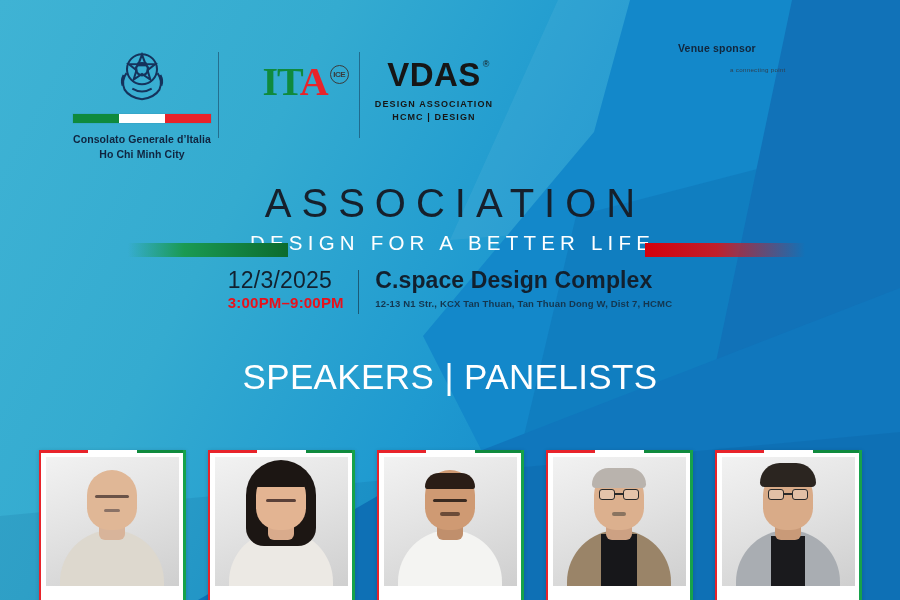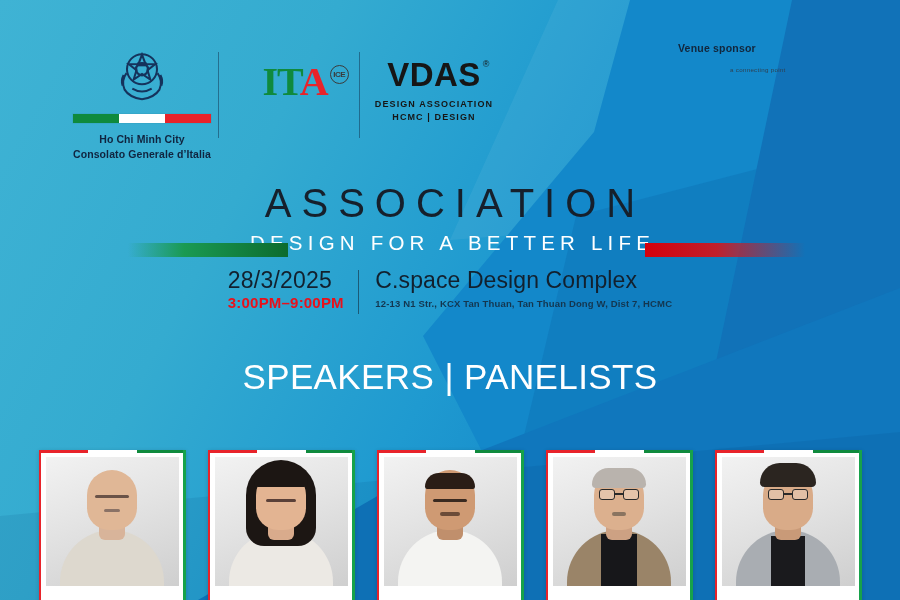--- a/index.html
+++ b/index.html
@@ -110,21 +110,21 @@
 
   
   #meta { position:absolute; top:268px; left:0; right:0; display:flex;
           justify-content:center; align-items:flex-start; }
   #meta .left { text-align:left; padding-right:14px; }
   .dt { font-size:23px; font-weight:400; color:#12202e; line-height:1.05; letter-spacing:.2px; }
   .tm { font-size:15px; font-weight:700; color:#e8111b; line-height:1.2; margin-top:2px;
         letter-spacing:.2px; }
   .vline { width:1.5px; background:rgba(18,32,46,.55); height:44px; margin-top:2px; }
   #meta .right { text-align:left; padding-left:16px; }
-  .vn { font-size:23px; font-weight:400; color:#12202e; line-height:1.05; letter-spacing:.1px; }
+  .vn { font-size:23px; font-weight:700; color:#12202e; line-height:1.05; letter-spacing:.1px; }
   .ad { font-size:9.5px; font-weight:700; color:#14364f; margin-top:6px; letter-spacing:.15px; }
 
   
   #speakers-heading { position:absolute; top:357px; left:0; right:0; text-align:center;
                       font-size:35px; color:#ffffff; font-weight:400; letter-spacing:.4px; }
 
   
   #cards { position:absolute; top:450px; left:0; right:0; height:150px;
            display:flex; justify-content:center; gap:22px; }
   .card { width:147px; height:160px; background:#ffffff; padding:7px 7px 0 7px;
@@ -186,22 +186,22 @@
         <path d="M27 17 h10 v4 h-10 z" fill="#15335c"></path>
         <circle cx="32" cy="24" r="6.2" fill="none" stroke="#15335c" stroke-width="2.4"></circle>
       </svg>
     </div>
     <div class="flagbar">
       <i class="fg"></i>
         <i class="fw"></i>
         <i class="fr"></i>
     </div>
     <div class="cap">
+      <div>Consolato Generale d’Italia</div>
       <div>Ho Chi Minh City</div>
-      <div>Consolato Generale d’Italia</div>
     </div>
   </div>
 
   <div class="divider div1"></div>
 
   <div class="ita">
     <div class="wm">
       <span class="g">IT</span><span class="r">A</span>
       <span class="reg">ICE</span>
     </div>
@@ -227,21 +227,21 @@
 
 <div id="title">
   <div class="t1">ASSOCIATION</div>
   <div class="t2">DESIGN FOR A BETTER LIFE</div>
 </div>
 <div class="bar bar-green"></div>
 <div class="bar bar-red"></div>
 
 <div id="meta">
   <div class="left">
-    <div class="dt">28/3/2025</div>
+    <div class="dt">12/3/2025</div>
     <div class="tm">3:00PM–9:00PM</div>
   </div>
   <div class="vline"></div>
   <div class="right">
     <div class="vn">C.space Design Complex</div>
     <div class="ad">12-13  N1 Str., KCX Tan Thuan, Tan Thuan Dong W, Dist 7, HCMC</div>
   </div>
 </div>
 
 <div id="speakers-heading">SPEAKERS | PANELISTS</div>

